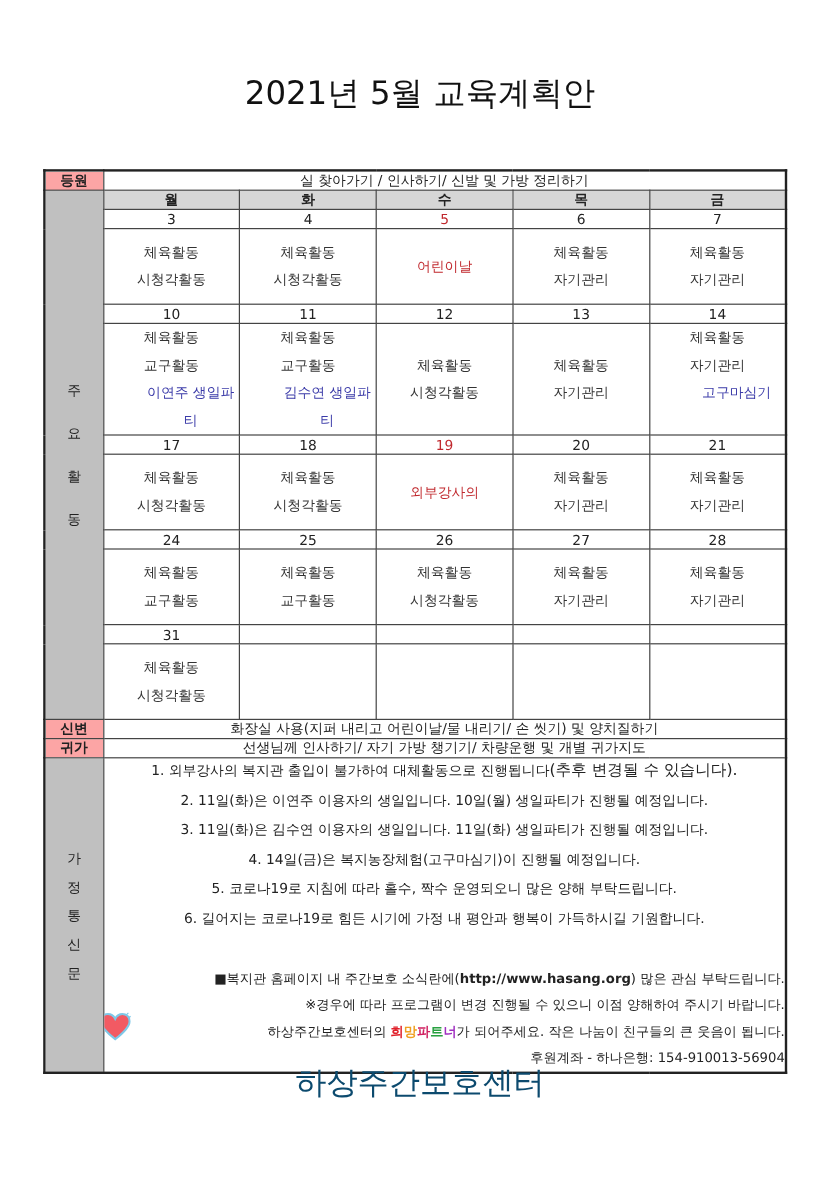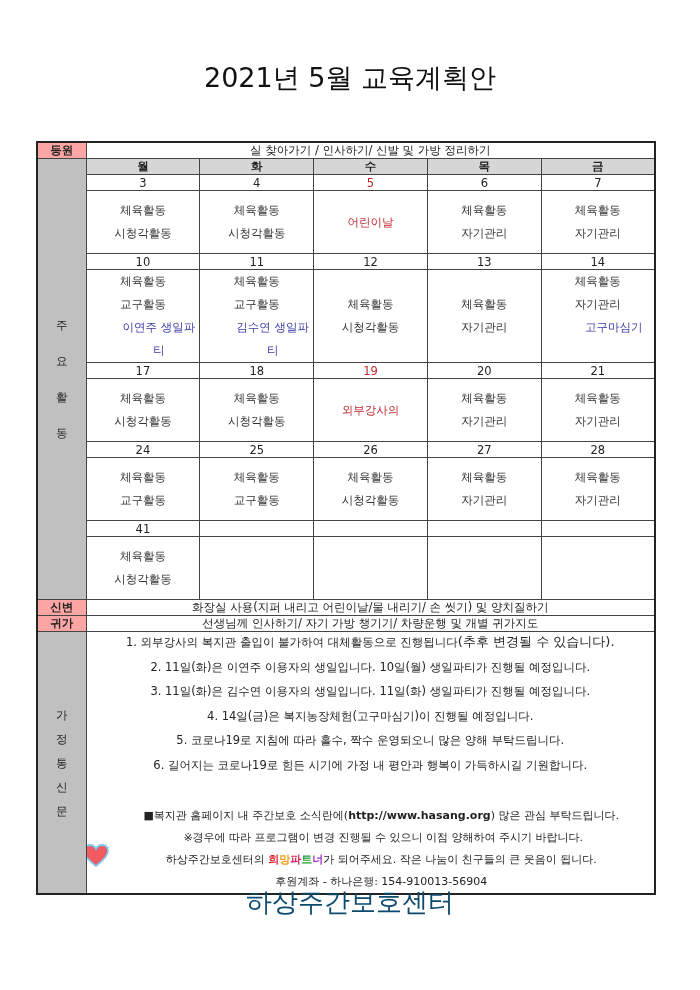--- a/index.html
+++ b/index.html
@@ -18,21 +18,21 @@
   td.dayh { background: #d6d6d6; font-weight: bold; font-size: 12px; height: 14px; }
   td.date { height: 15px; font-size: 12.5px; }
   td.date.red { color: #c0282d; }
   td.act { height: 62px; line-height: 23px; color: #333; font-size: 12px; }
   td.act.red { color: #c0282d; }
   .blue { color: #3a3aa8; margin-left: 32px; }
   td.plain { text-align: center; height: 15px; font-size: 12px; }
   td.news { text-align: left; vertical-align: top; padding: 2px 0 0 8px; height: 255px; font-size: 12px; }
   .news-item { height: 24.5px; line-height: 20px; }
   .small { font-size: 13px; }
-  .notes { margin-top: 26px; padding-left: 22px; font-size: 11px; }
+  .notes { margin-top: 26px; padding-left: 22px; font-size: 11px; text-align: right; }
   .notes div { height: 22px; line-height: 22px; }
   .heart { position: absolute; left: -26px; top: -6px; width: 26px; height: 26px; }
   .hope-r { color: #e0202a; font-weight: bold; }
   .hope-o { color: #f0a020; font-weight: bold; }
   .hope-g { color: #28a040; font-weight: bold; }
   .hope-p { color: #a030c0; font-weight: bold; }
 </style>
 </head>
 <body>
 
@@ -177,21 +177,21 @@
         <td class="act">
           <div>체육활동</div>
           <div>자기관리</div>
         </td>
         <td class="act">
           <div>체육활동</div>
           <div>자기관리</div>
         </td>
       </tr>
       <tr>
-        <td class="date">41</td>
+        <td class="date">31</td>
         <td class="date"></td>
         <td class="date"></td>
         <td class="date"></td>
         <td class="date"></td>
       </tr>
       <tr>
         <td class="act">
           <div>체육활동</div>
           <div>시청각활동</div>
         </td>

